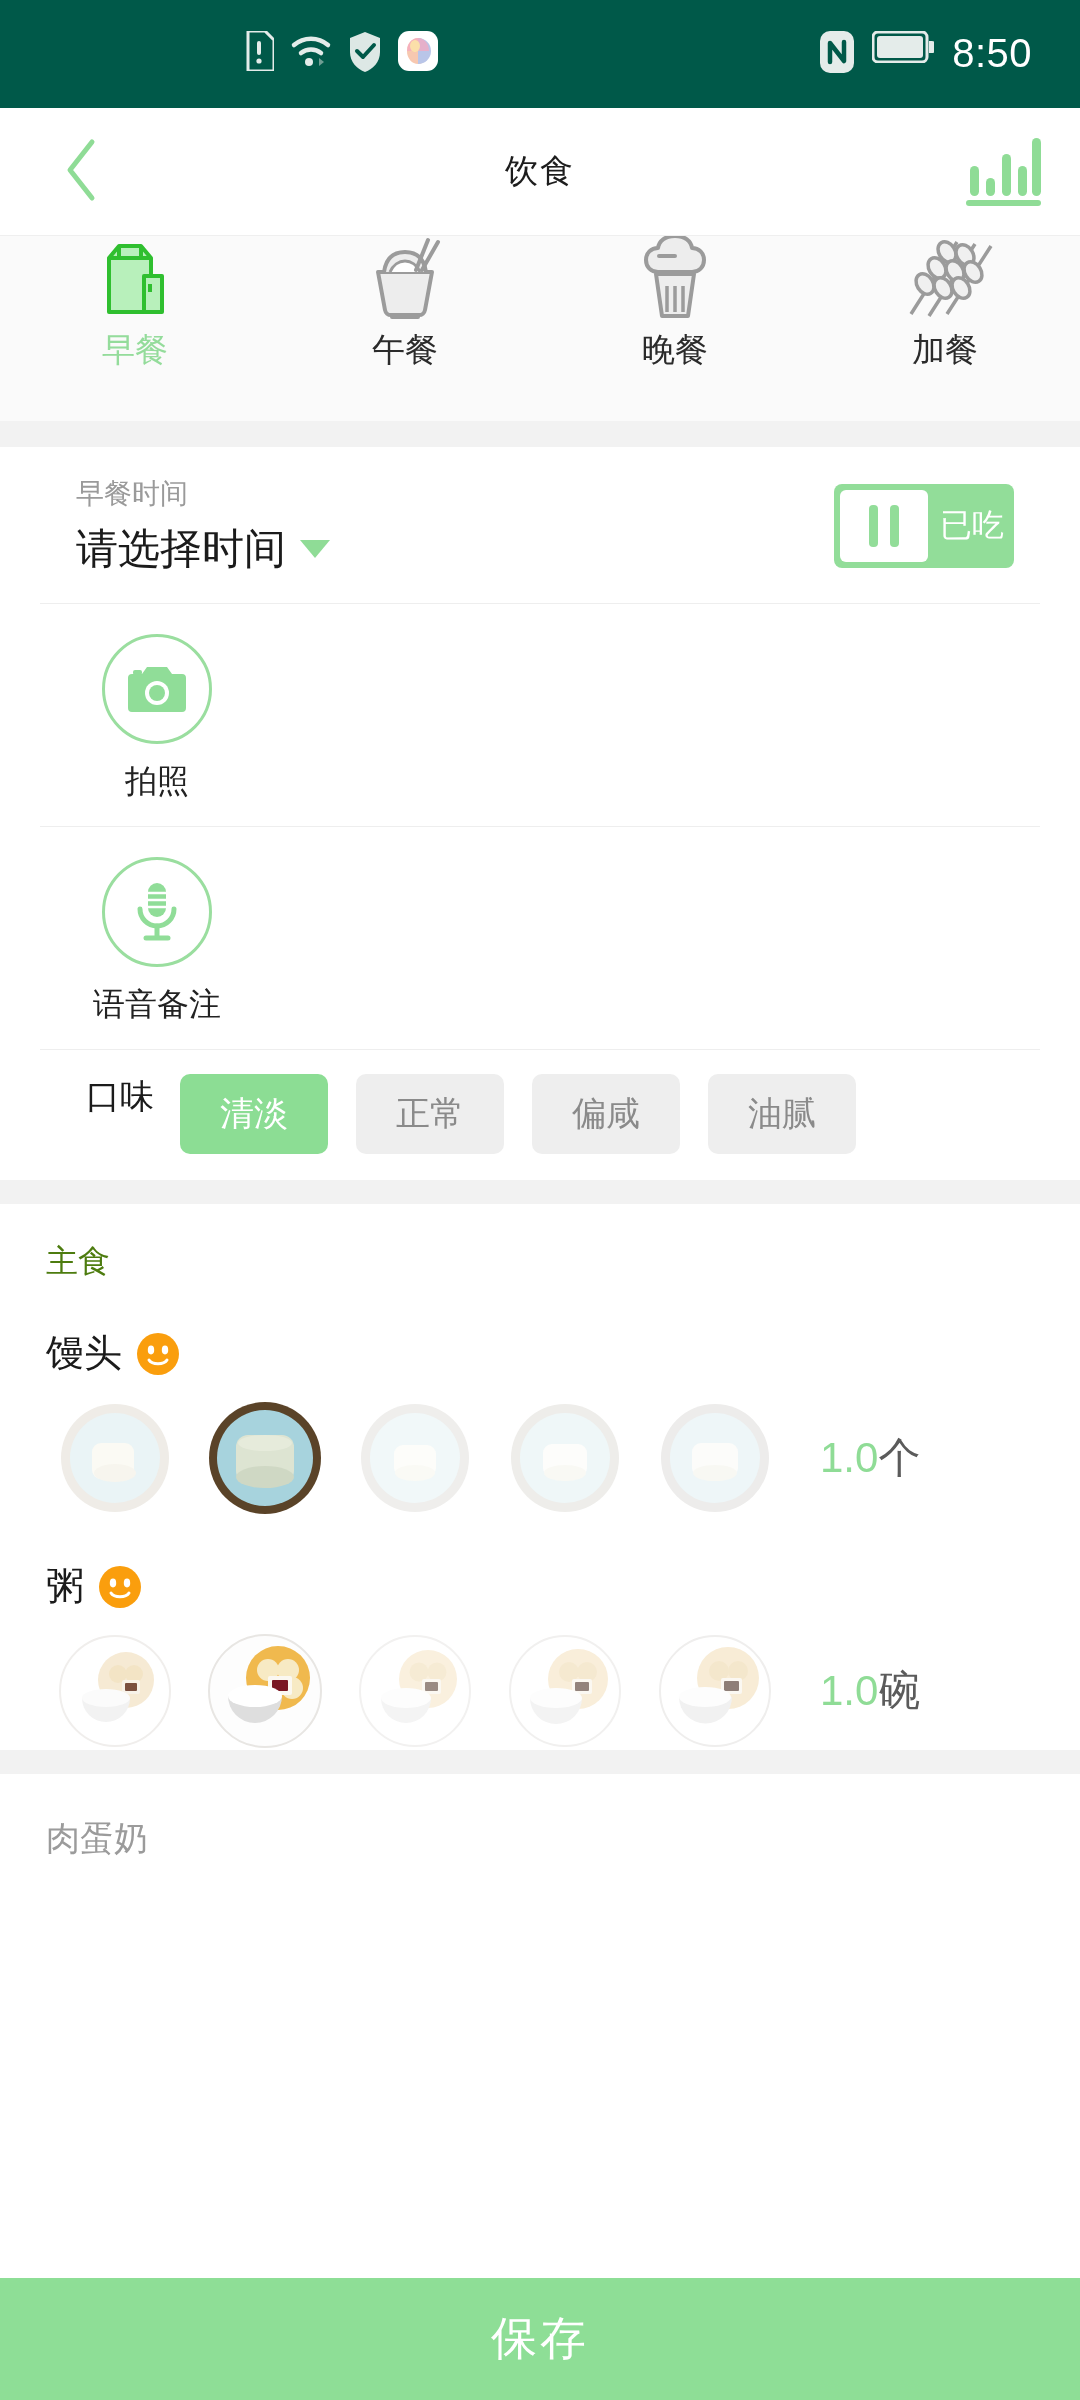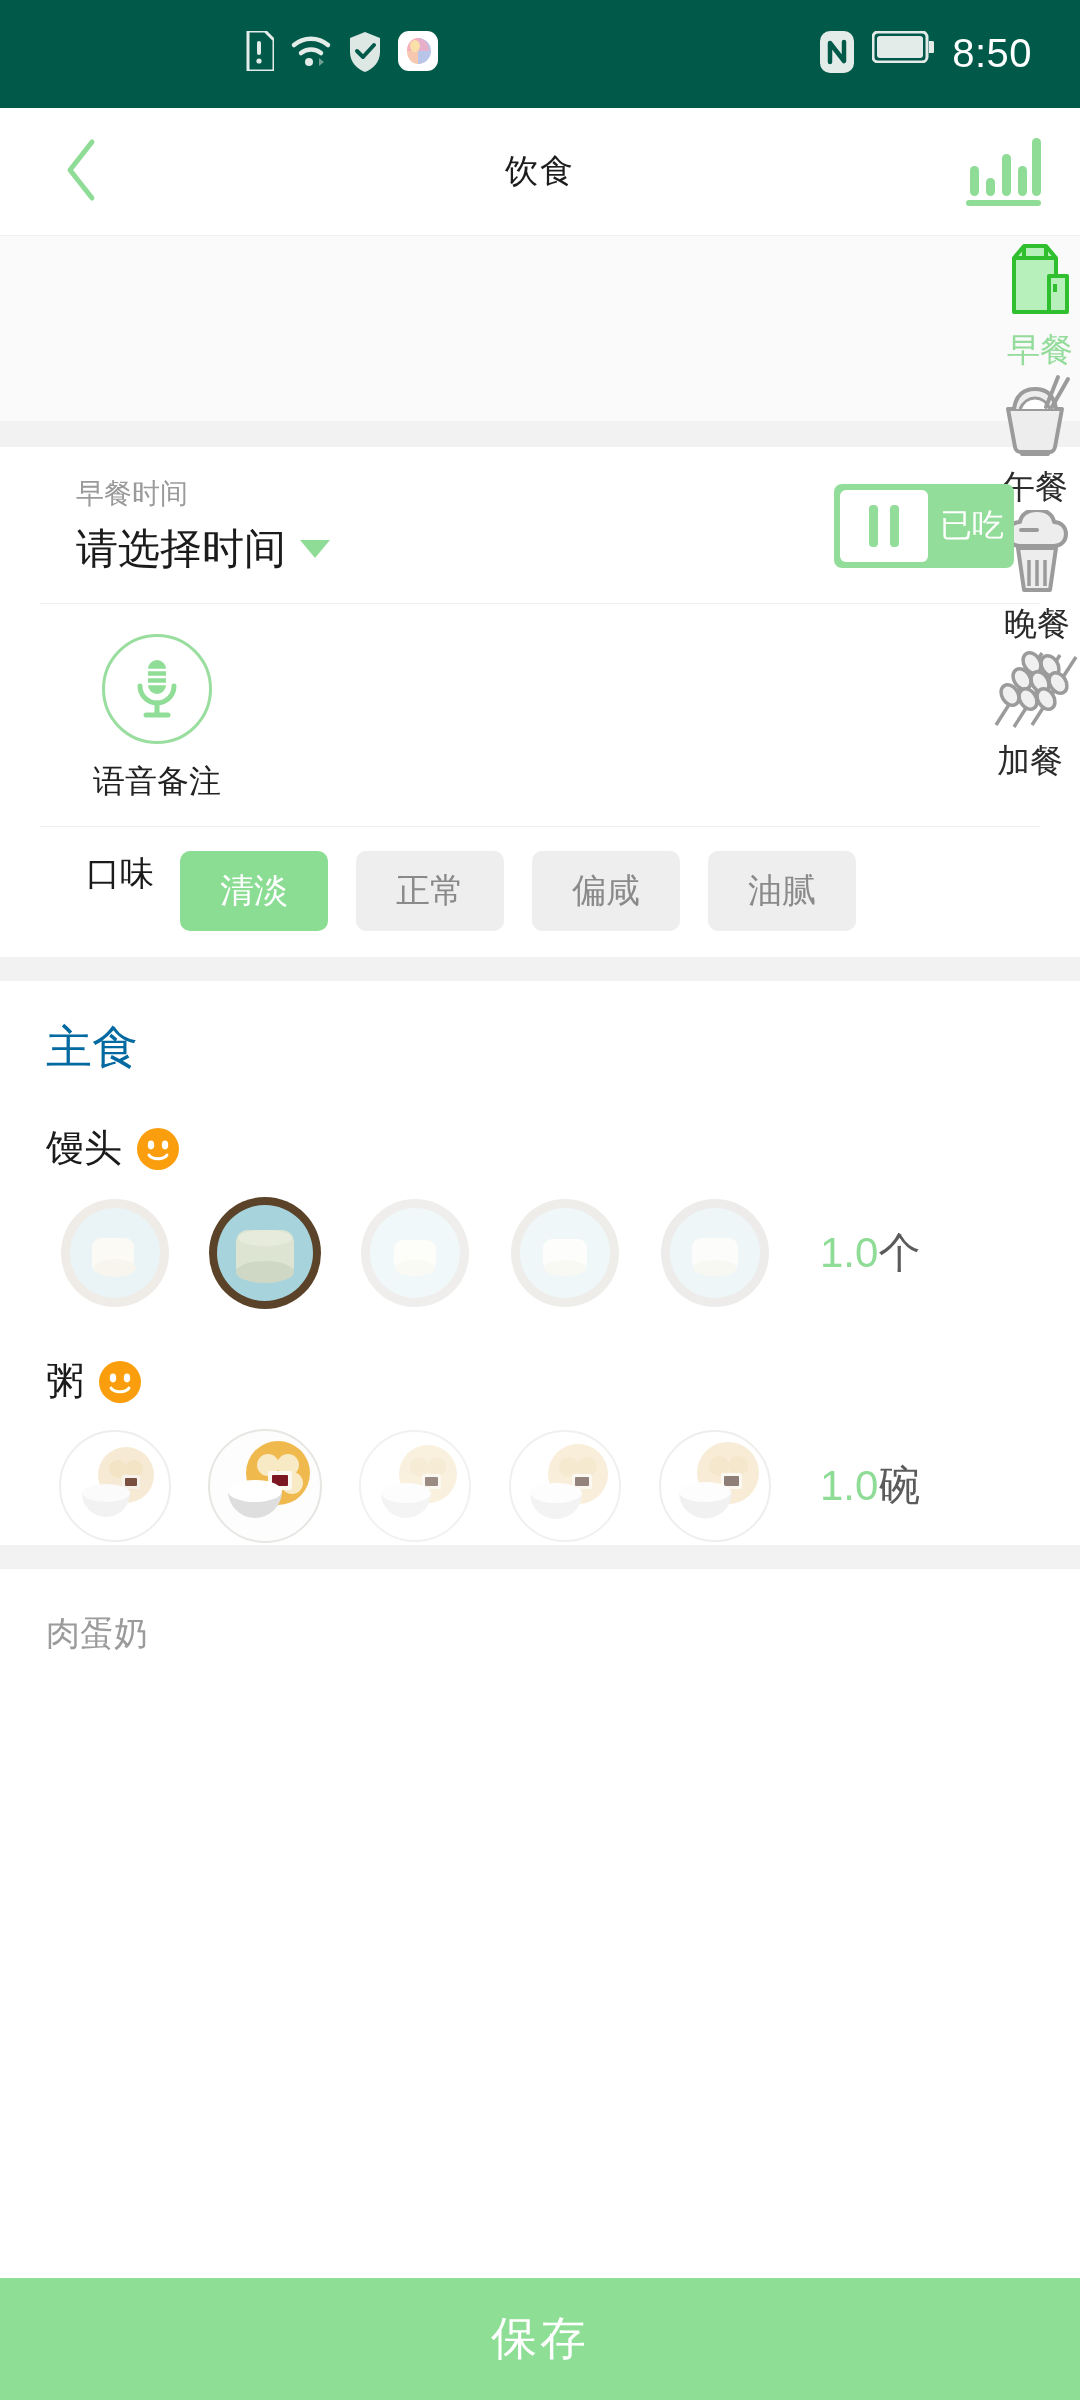--- a/index.html
+++ b/index.html
@@ -31,21 +31,21 @@
   }
   .hdr-title { font-size: 33px; color:#1d1d1d; font-weight: 400; letter-spacing:2px;}
   .hdr-back { position:absolute; left: 52px; top:50%; transform: translateY(-50%);
               width:60px; height:60px; display:flex; align-items:center; justify-content:center;}
   .hdr-chart { position:absolute; right: 36px; top:50%; transform: translateY(-50%);
               width:84px; height:84px; display:flex; align-items:center; justify-content:center;}
 
   
   .tabs {
     height: 185px; background:#fafafa;
-    display:flex; align-items:flex-end;flex-direction:column;
+    display:flex; align-items:flex-start;
   }
   .tab { flex:1; display:flex; flex-direction:column; align-items:center; gap:8px; }
   .tab-ico { height: 84px; display:flex; align-items:flex-end; justify-content:center; }
   .tab-label { font-size: 33px; color:#2b2b2b; }
   .tab.active .tab-label { color:#94dc9b; }
 
   .gap { background:#f2f2f2; }
   .gap-sm { height: 24px; }
   .gap-md { height: 26px; }
 
@@ -85,21 +85,21 @@
   .taste-row { display:flex; padding: 24px 0 26px 0; }
   .taste-title { font-size:34px; color:#1b1b1b; margin-left:46px; margin-right:26px;}
   .chip {
     min-width:148px; height:80px; border-radius:10px; background:#eeeeee;
     display:flex; align-items:center; justify-content:center;
     font-size:34px; color:#8a8a8a; margin-right:28px;
   }
   .chip.sel { background:#8cdd94; color:#ffffff; }
 
   
-  .sec-title { font-size:46px; color:#0369a1; padding: 36px 0 0 46px; }
+  .sec-title { font-size:32px; color:#4d7c0f; padding: 36px 0 0 46px; }
   .food-item { padding: 0 0 0 0; }
   .food-head { display:flex; align-items:center; gap:14px; padding: 44px 0 0 46px;}
   .food-name { font-size:38px; color:#1b1b1b; }
   .smiley { width:44px;height:44px; display:block;}
   .food-row { display:flex; align-items:center; padding: 20px 0 0 56px; }
   .portion { width:118px; height:118px; margin-right:32px; position:relative; }
   .portion svg { display:block; }
   .qty { font-size:42px; color:#8fdc96; margin-left:14px; }
   .qty .unit { color:#5b5b5b; }
   .addlink { font-size:36px; color:#8edd95; padding: 40px 0 38px 46px; }
@@ -262,20 +262,33 @@
       </div>
       <div class="eaten-toggle">
         <div class="eaten-knob">
           <span class="kbar"></span>
             <span class="kbar"></span>
         </div>
         <span class="eaten-text">已吃</span>
       </div>
     </div>
 
+    <div class="act-row">
+      <div class="act-inner">
+        <div class="act-circle">
+          <svg width="62" height="54" viewBox="0 0 62 54">
+            <path d="M6 12h10l5-7h20l5 7h10a4 4 0 014 4v30a4 4 0 01-4 4H6a4 4 0 01-4-4V16a4 4 0 014-4z" fill="#90dd98"></path>
+            <circle cx="31" cy="31" r="12" fill="#fff"></circle>
+              <circle cx="31" cy="31" r="8" fill="#90dd98"></circle>
+            <rect x="7" y="8" width="9" height="5" rx="2" fill="#90dd98"></rect>
+          </svg>
+        </div>
+        <div class="act-label">拍照</div>
+      </div>
+    </div>
 
     <div class="act-row">
       <div class="act-inner">
         <div class="act-circle">
           <svg width="48" height="62" viewBox="0 0 48 62">
             <rect x="15" y="2" width="18" height="34" rx="9" fill="#90dd98"></rect>
             <path d="M15 12h18M15 19h18M15 26h18" stroke="#fff" stroke-width="2.6"></path>
             <path d="M7 28a17 17 0 0034 0" fill="none" stroke="#90dd98" stroke-width="5" stroke-linecap="round"></path>
             <path d="M24 45v10" stroke="#90dd98" stroke-width="5" stroke-linecap="round"></path>
             <path d="M13 57h22" stroke="#90dd98" stroke-width="5" stroke-linecap="round"></path>

